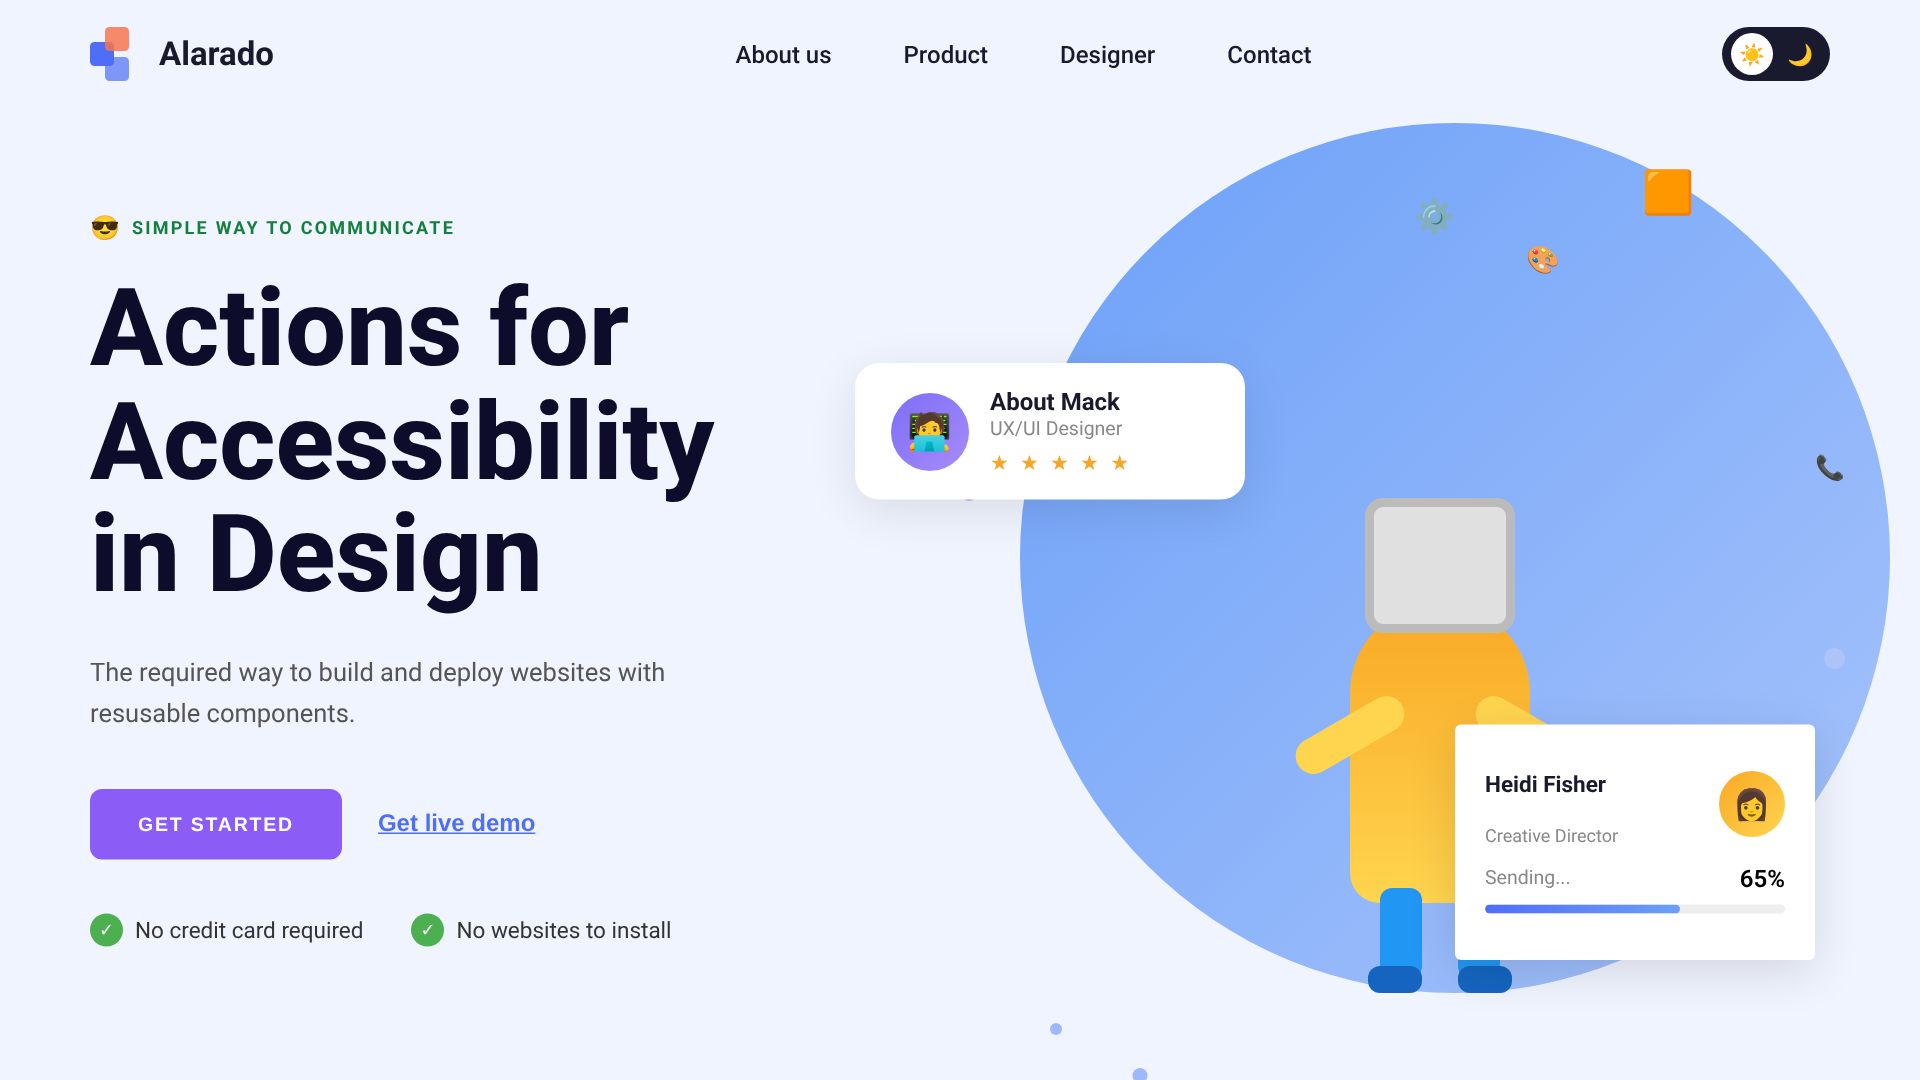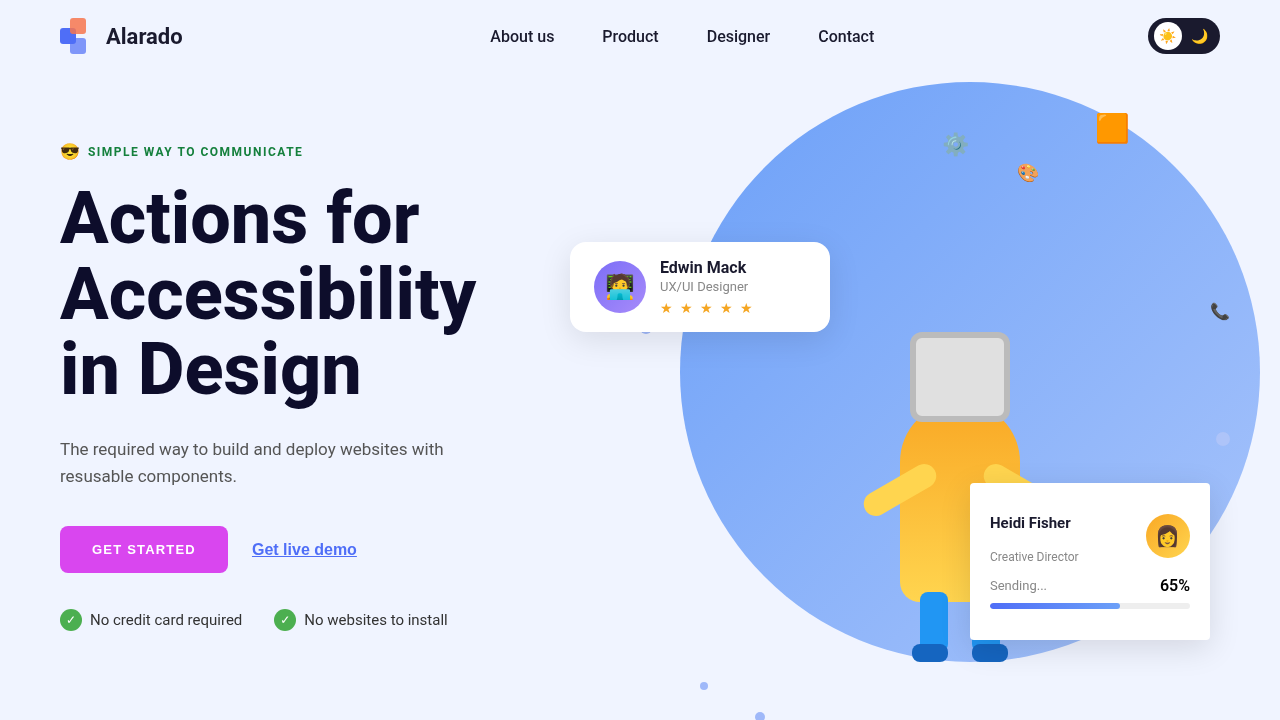--- a/index.html
+++ b/index.html
@@ -125,21 +125,21 @@
     }
 
     .hero-buttons {
       display: flex;
       align-items: center;
       gap: 24px;
       margin-bottom: 36px;
     }
 
     .btn-primary {
-      background: #d946ef;
+      background: #8b5cf6;
       color: white;
       border: none;
       padding: 16px 32px;
       border-radius: 8px;
       font-size: 13px;
       font-weight: 700;
       letter-spacing: 1.2px;
       cursor: pointer;
       text-transform: uppercase;
     }
@@ -443,21 +443,21 @@
         <div style="position:absolute;bottom:0;left:calc(50% - 48px);width:36px;height:18px;background:#1565c0;border-radius:8px;"></div>
         <div style="position:absolute;bottom:0;left:calc(50% + 12px);width:36px;height:18px;background:#1565c0;border-radius:8px;"></div>
       </div>
     </div>
 
     <div class="card-edwin">
       <div class="avatar-circle">
         <span>🧑‍💻</span>
       </div>
       <div>
-        <div class="card-name">Edwin Mack</div>
+        <div class="card-name">About Mack</div>
         <div class="card-role">UX/UI Designer</div>
         <div class="stars">★ ★ ★ ★ ★</div>
       </div>
     </div>
 
     <div class="card-heidi">
       <div class="card-heidi-header">
         <div>
           <div class="heidi-name">Heidi Fisher</div>
           <div class="heidi-role">Creative Director</div>

